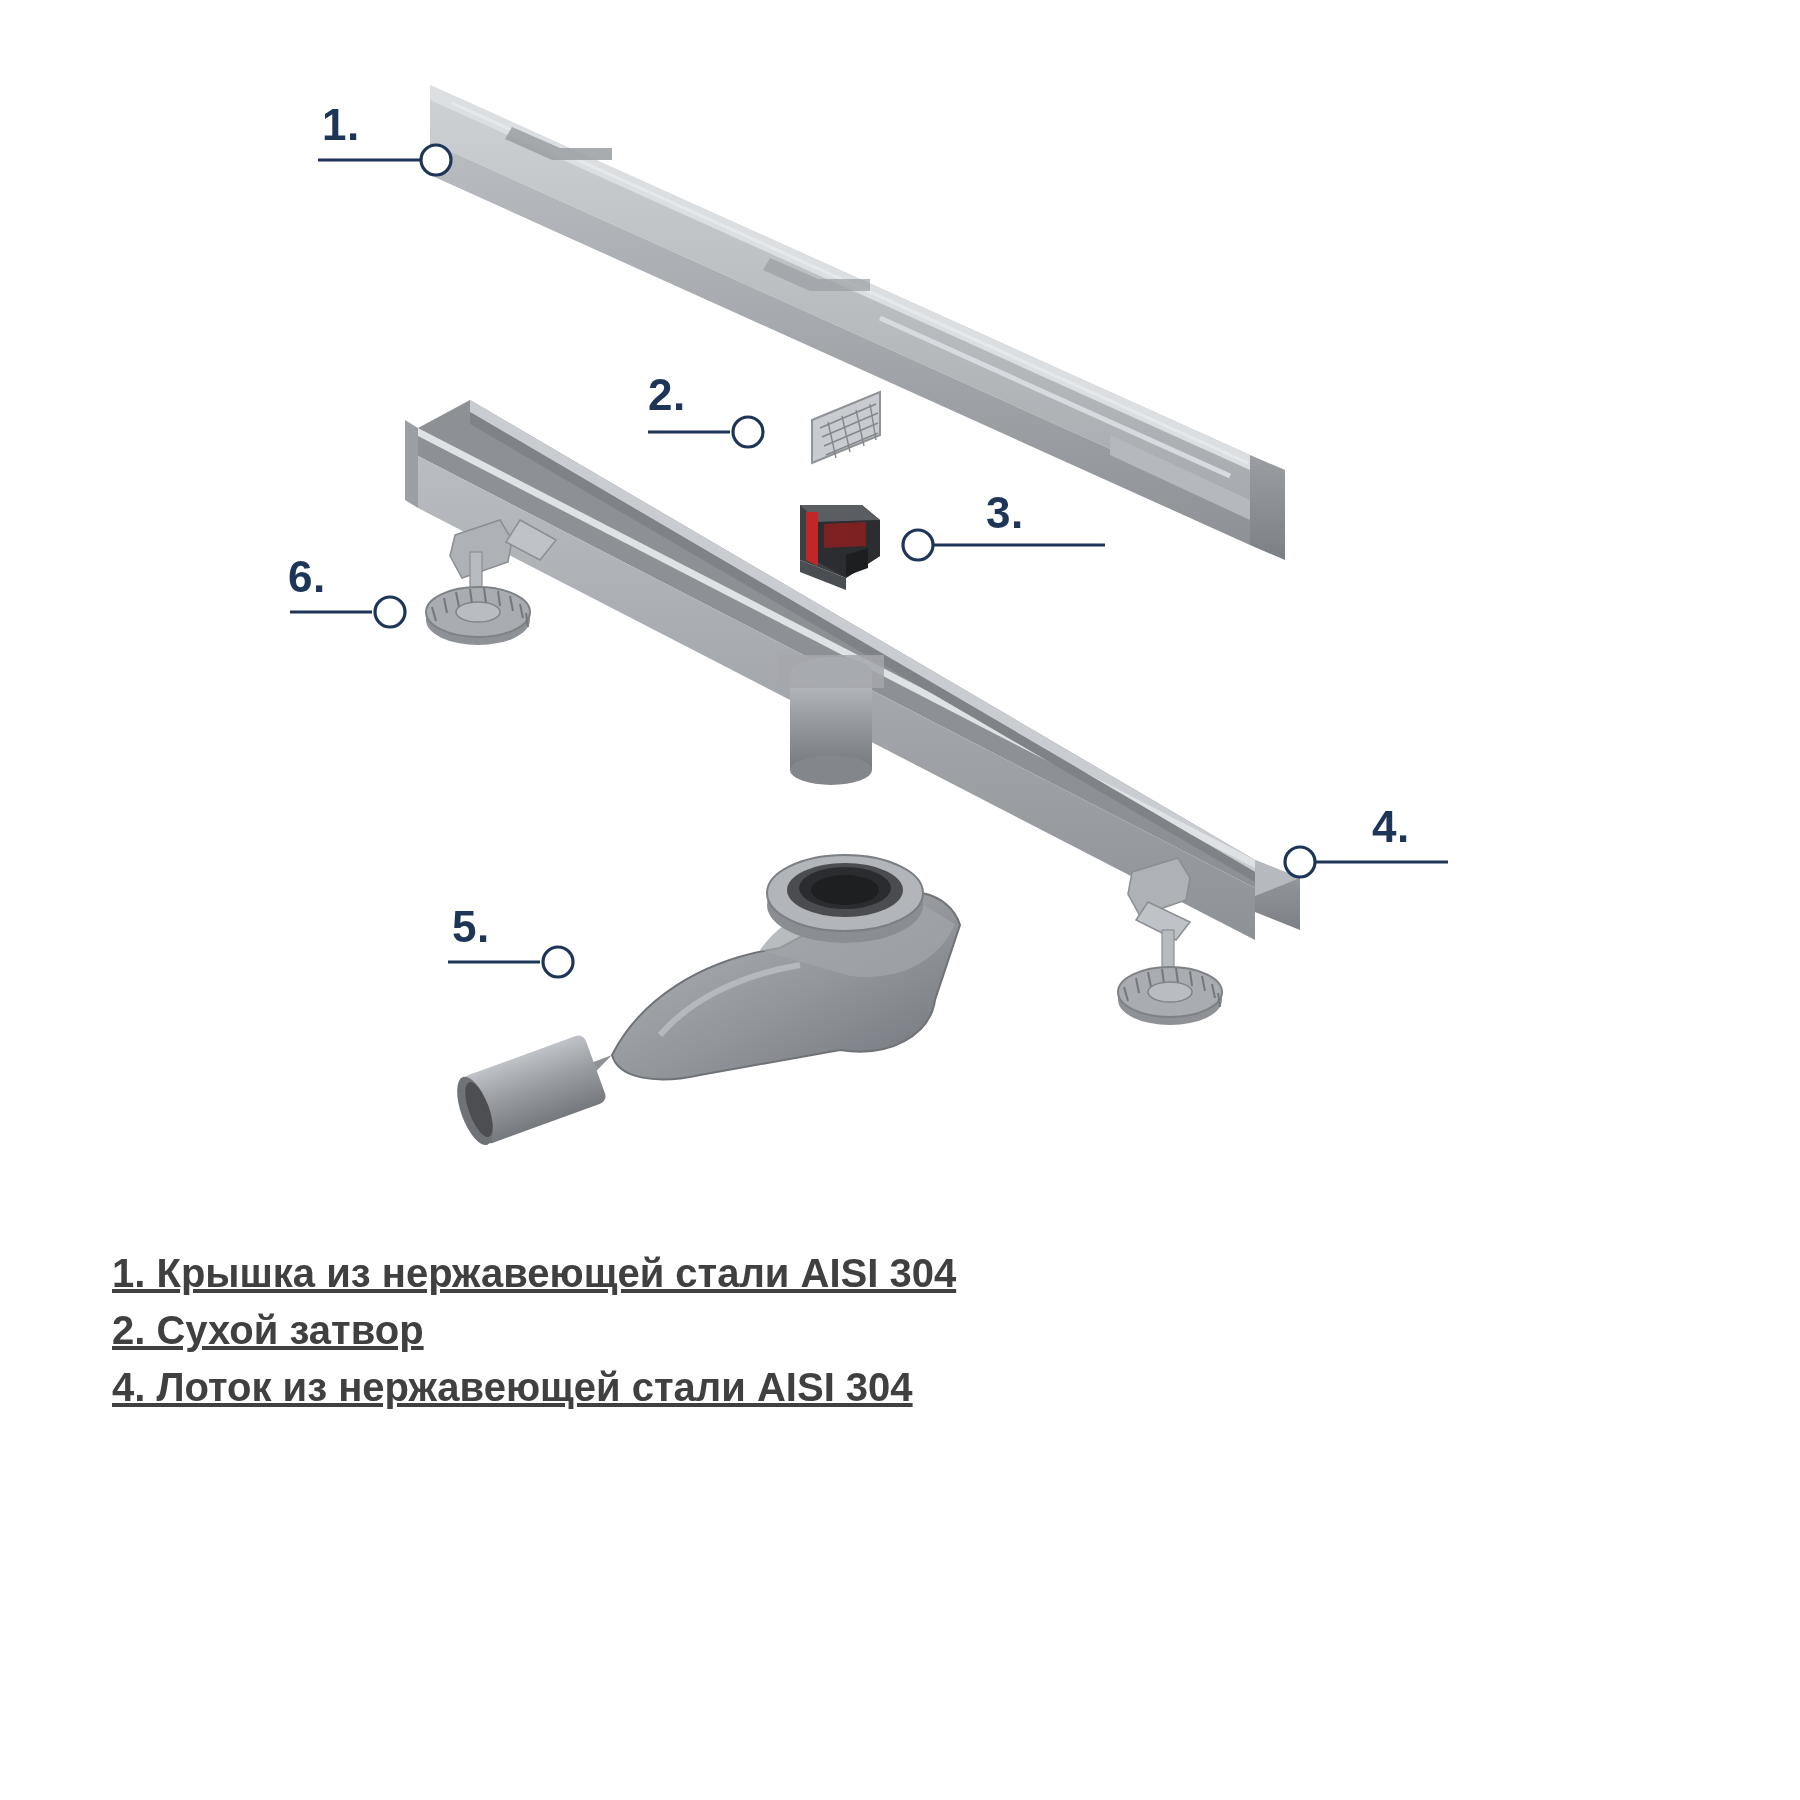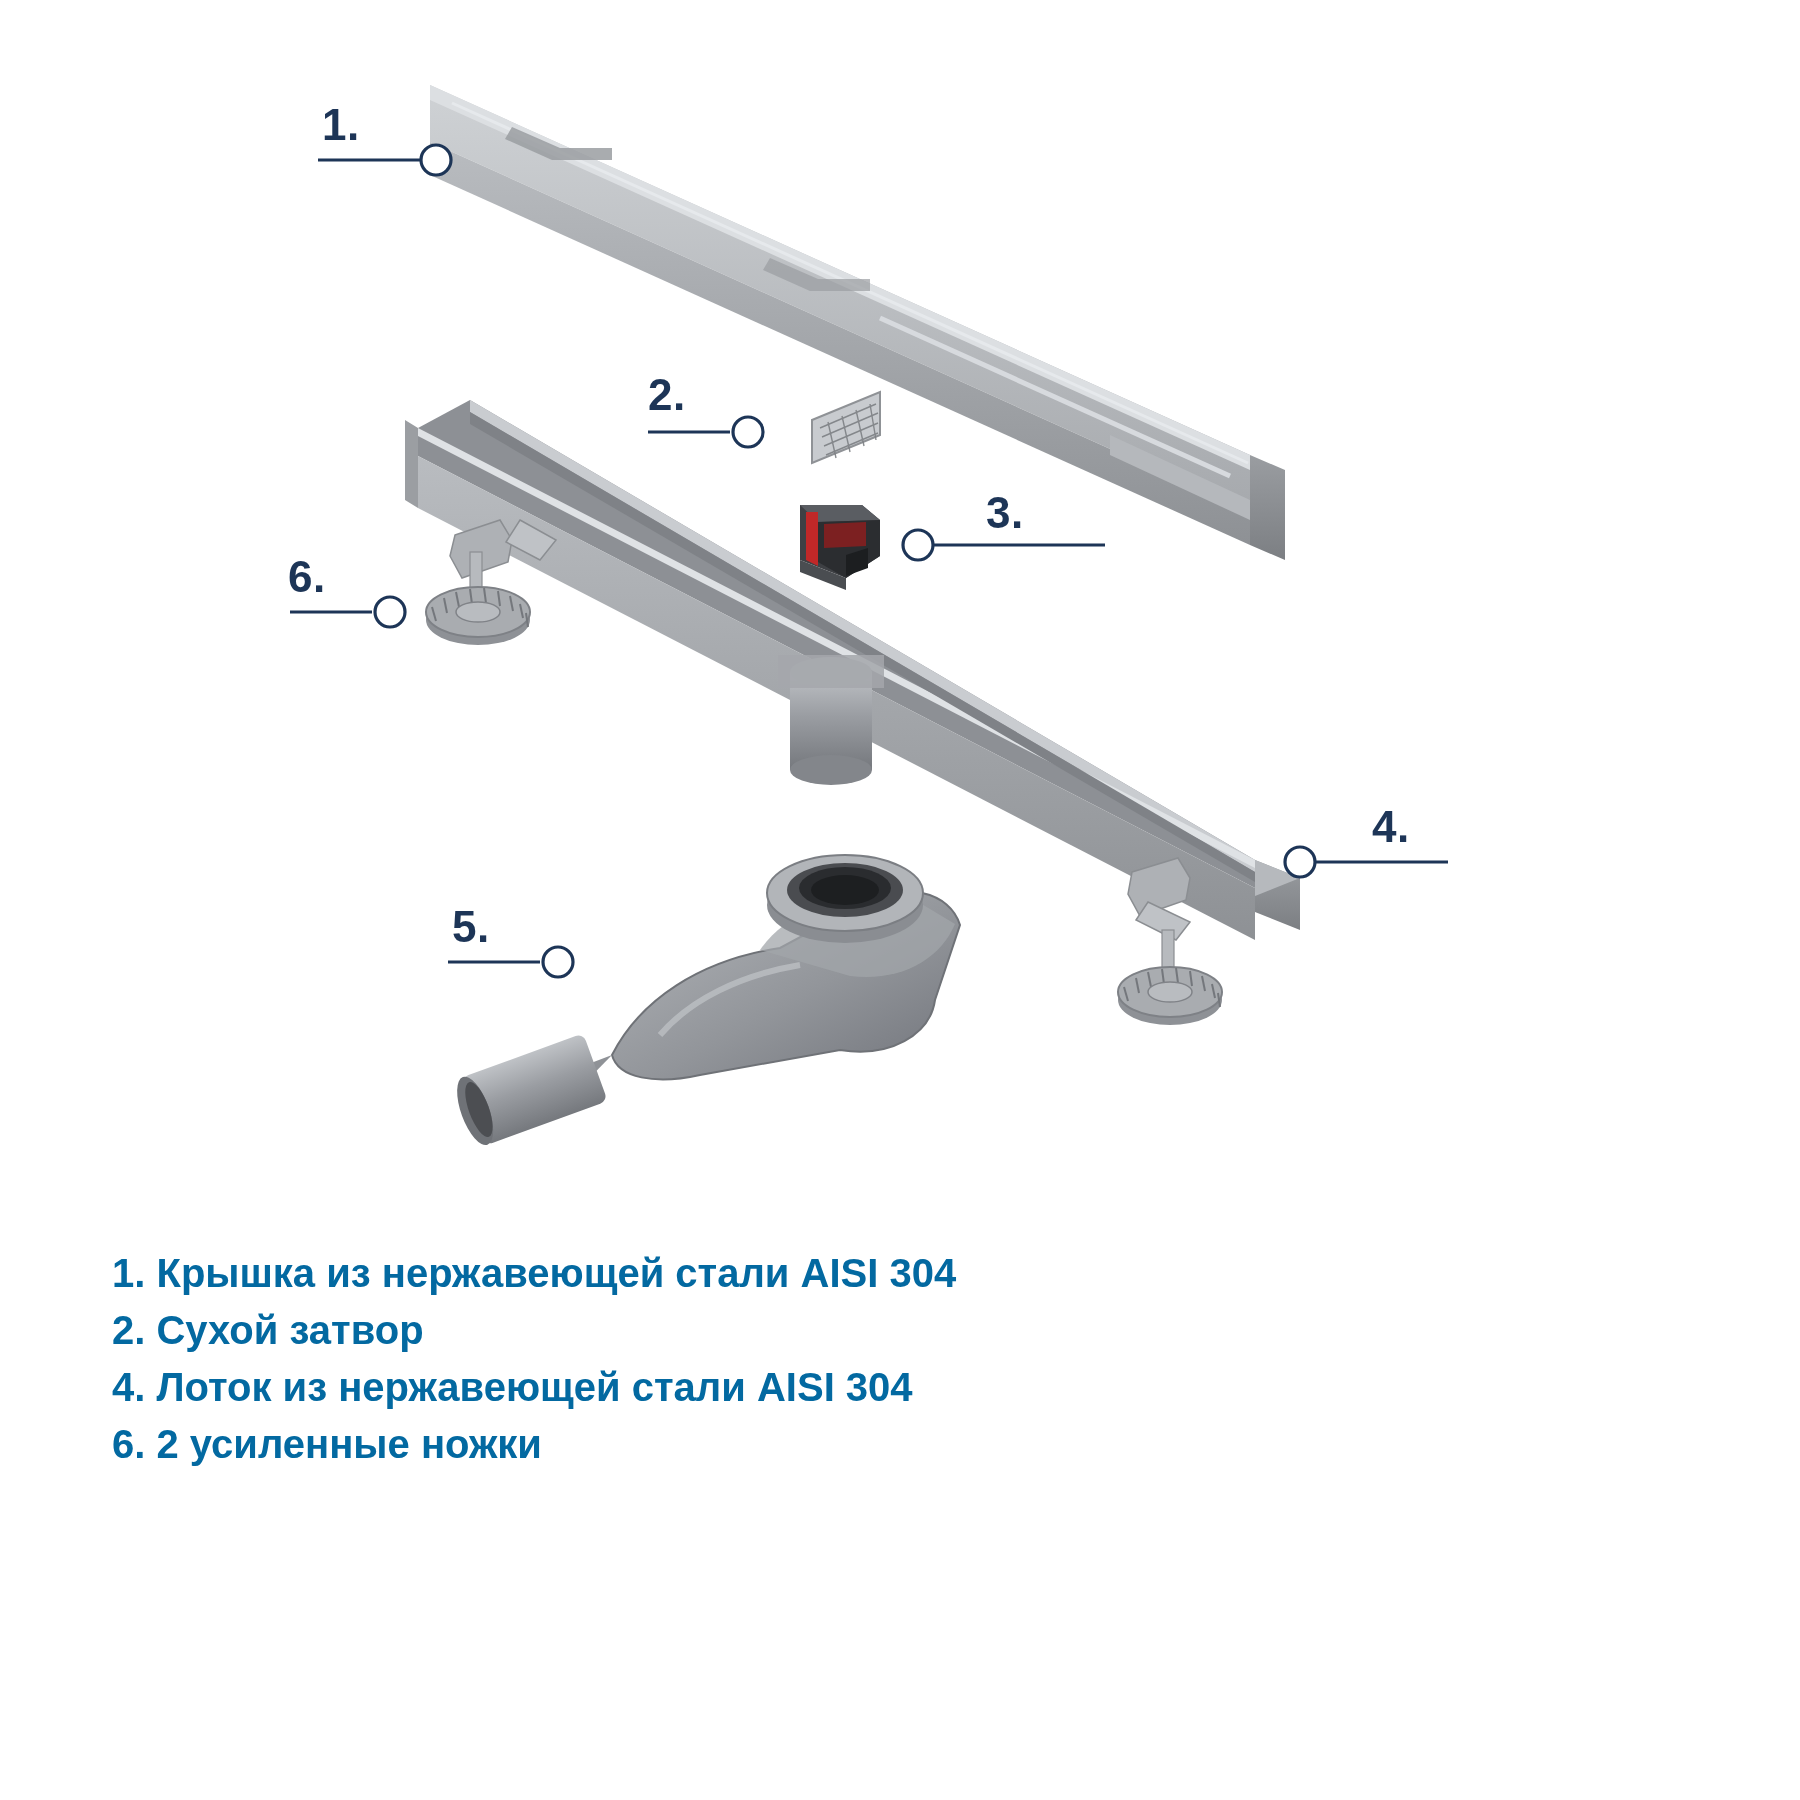--- a/index.html
+++ b/index.html
@@ -40,22 +40,23 @@
     position: absolute;
     left: 112px;
     top: 1245px;
     width: 1300px;
   }
   .legend-line {
     font-family: "Liberation Sans", sans-serif;
     font-weight: bold;
     font-size: 40px;
     line-height: 57px;
-    color: #0369a1;
+    color: #404040;
     white-space: pre-wrap;
+    text-decoration: underline;
   }
 </style>
 </head>
 <body>
 
 <div id="stage">
 
   <svg class="diagram" viewBox="0 0 1800 1240">
     <defs>
       <linearGradient id="steelTop" x1="0" y1="0" x2="0" y2="1">
@@ -242,16 +243,15 @@
   <div class="callout-label" style="left:648px; top:370px;">2.</div>
   <div class="callout-label" style="left:986px; top:488px;">3.</div>
   <div class="callout-label" style="left:1372px; top:802px;">4.</div>
   <div class="callout-label" style="left:452px; top:902px;">5.</div>
   <div class="callout-label" style="left:288px; top:552px;">6.</div>
 
   <div class="legend">
     <div class="legend-line">1. Крышка из нержавеющей стали AISI 304</div>
     <div class="legend-line">2. Сухой затвор</div>
     <div class="legend-line">4. Лоток из нержавеющей стали AISI 304</div>
-    <div class="legend-line">6. 2 усиленные ножки</div>
   </div>
 
 </div>
 
 </body></html>

